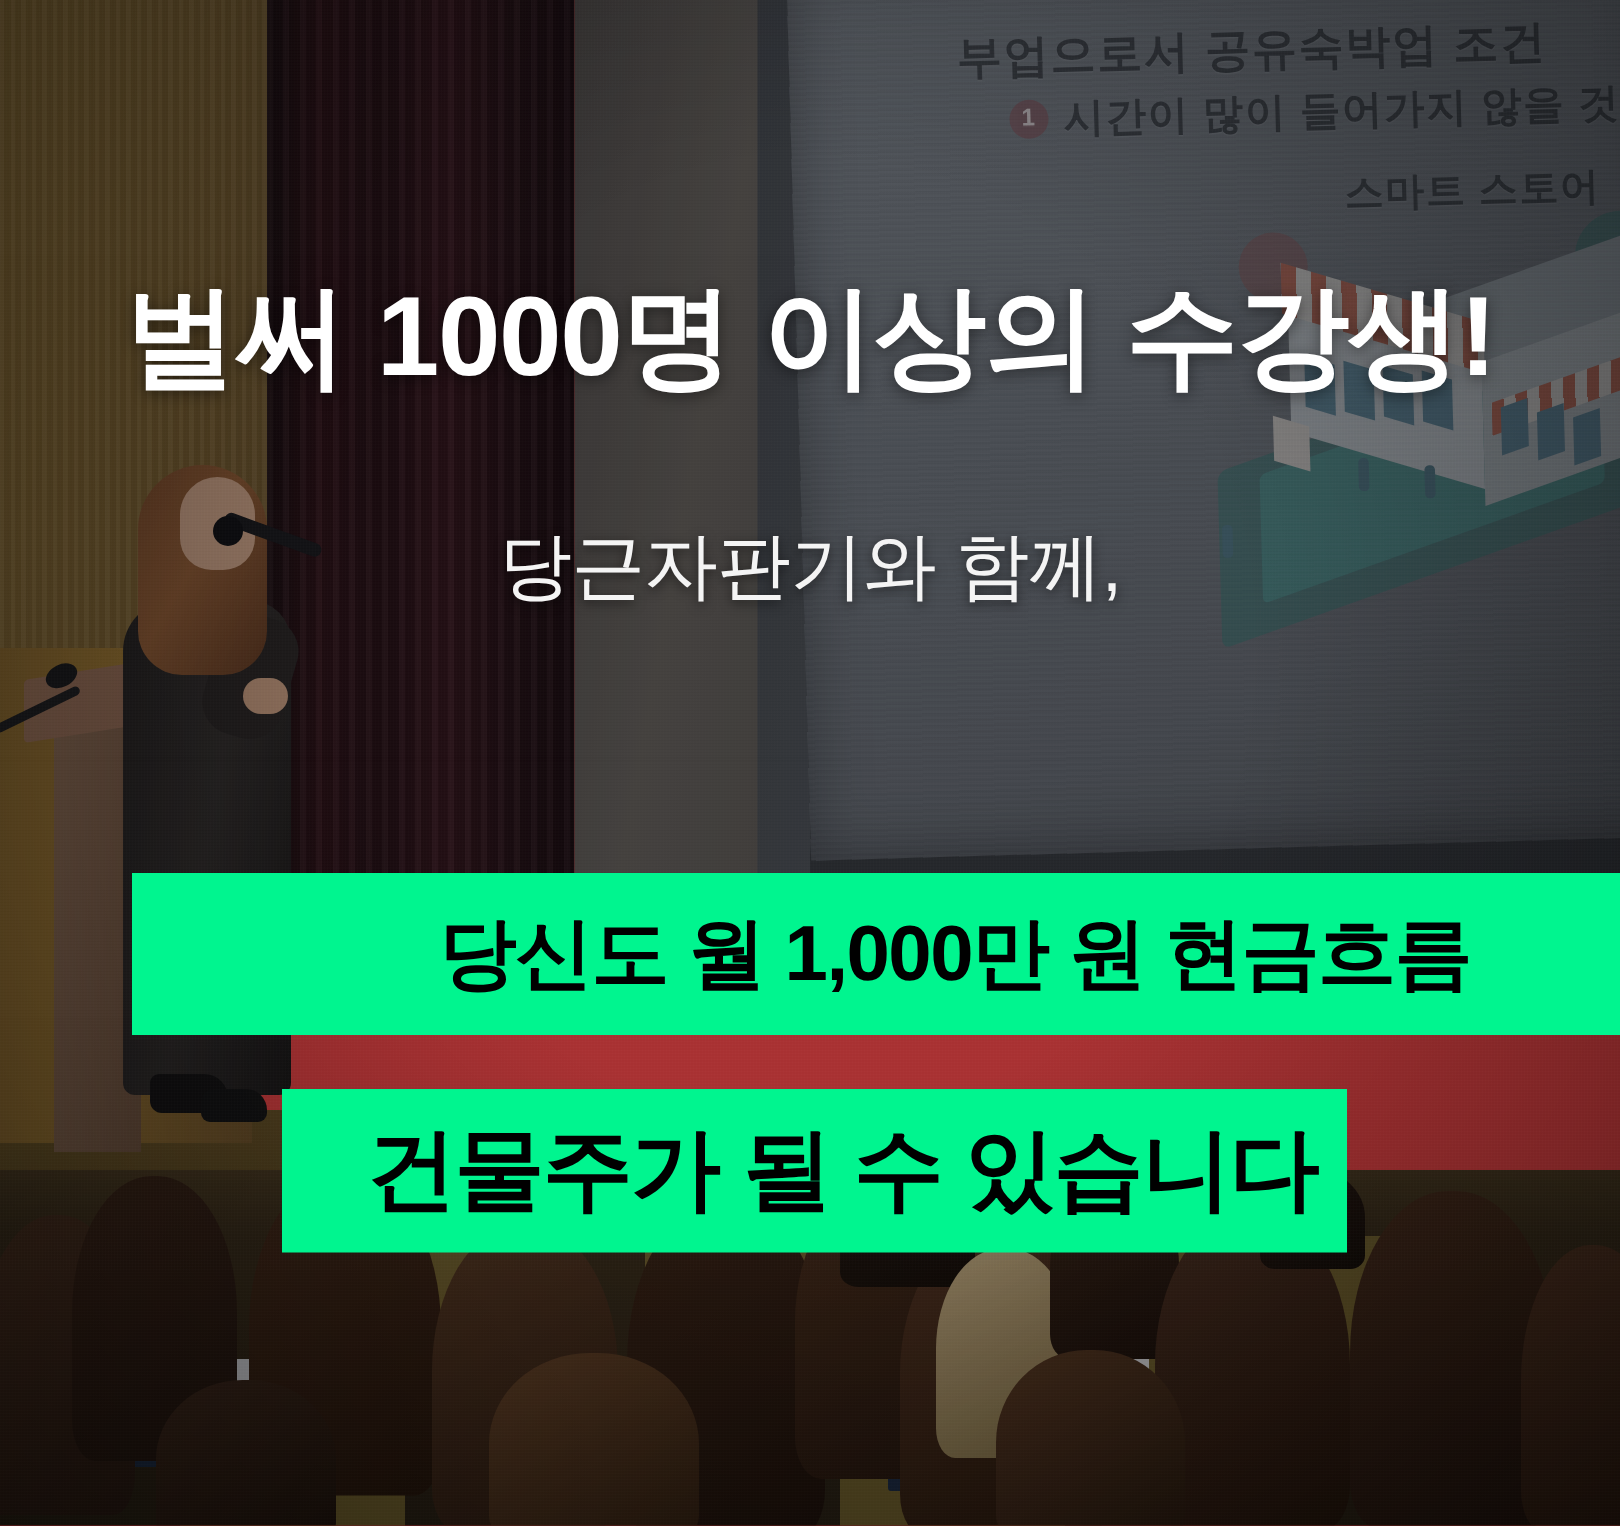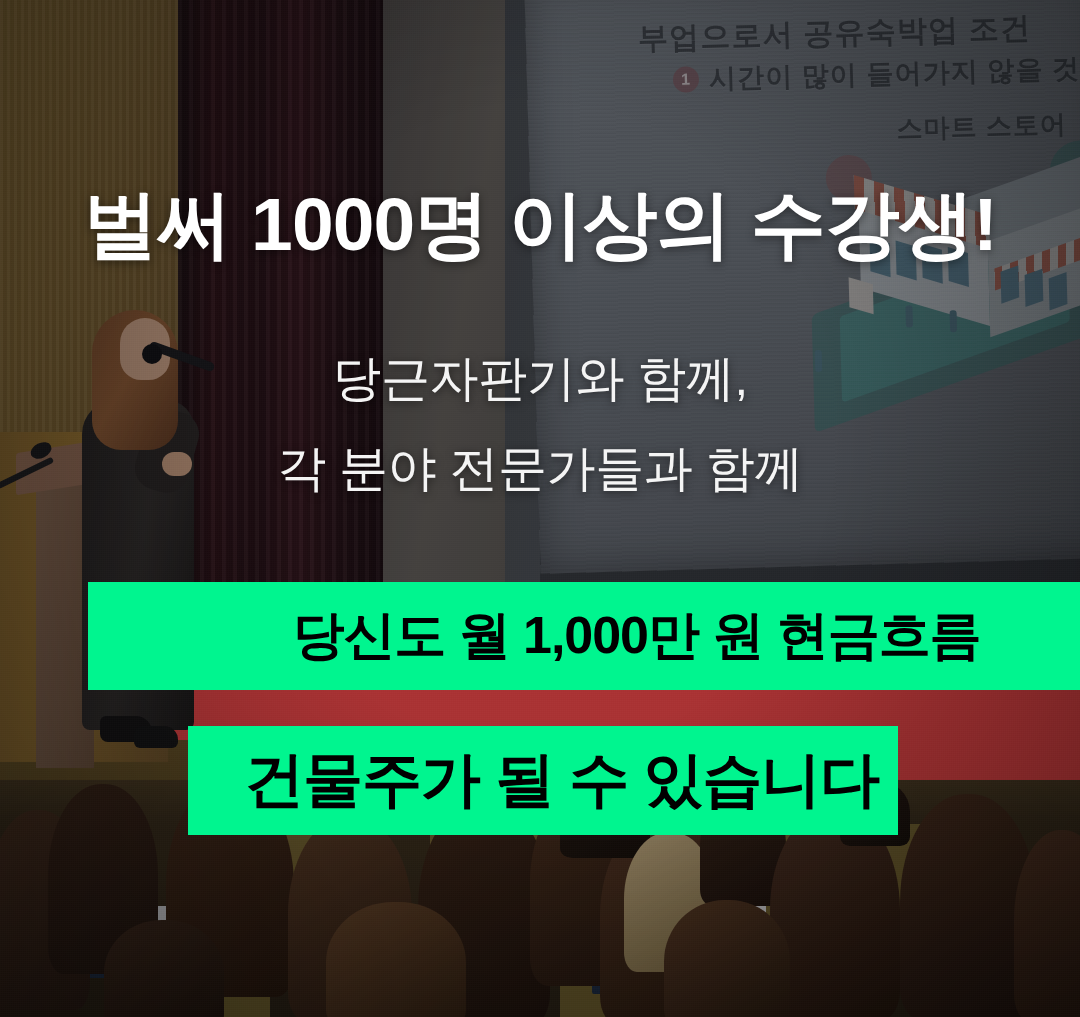--- a/index.html
+++ b/index.html
@@ -264,20 +264,19 @@
     <div class="vignette"></div>
     <div class="noise"></div>
   </div>
 
   <div class="overlay">
 
     <div class="headline">벌써 1000명 이상의 수강생!</div>
 
     <div class="sub sub1">당근자판기와 함께,</div>
 
-    <div class="sub sub2">각 분야 전문가들과 함께</div>
 
     <div class="band band1">당신도 월 1,000만 원 현금흐름</div>
 
     <div class="band band2">건물주가 될 수 있습니다</div>
   </div>
 
 </div>
 
 </body></html>

